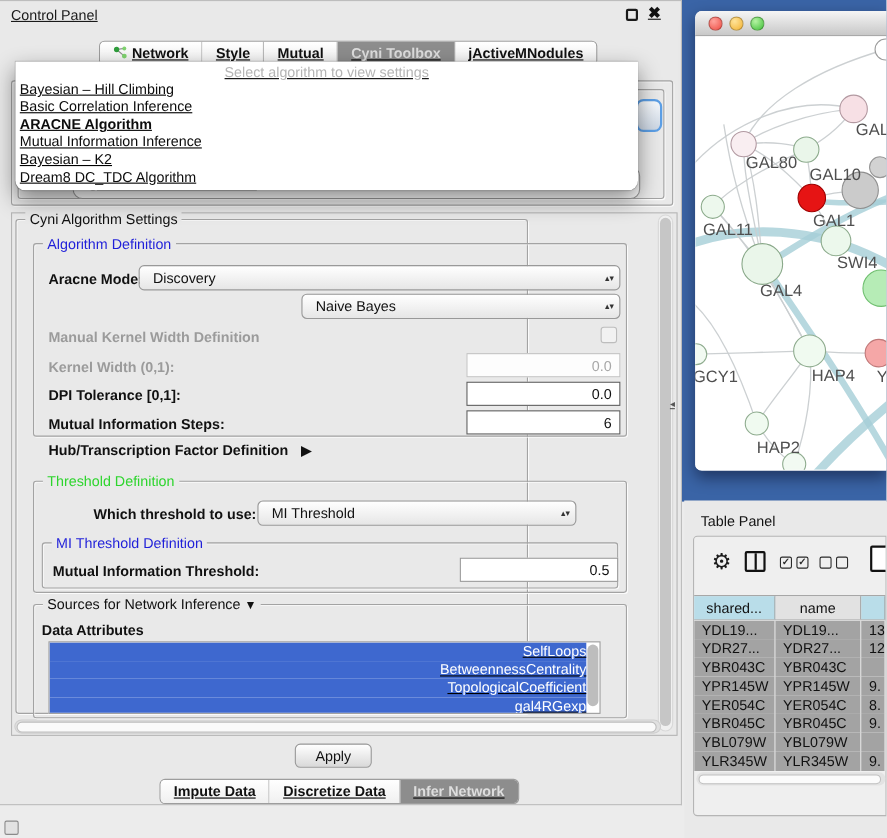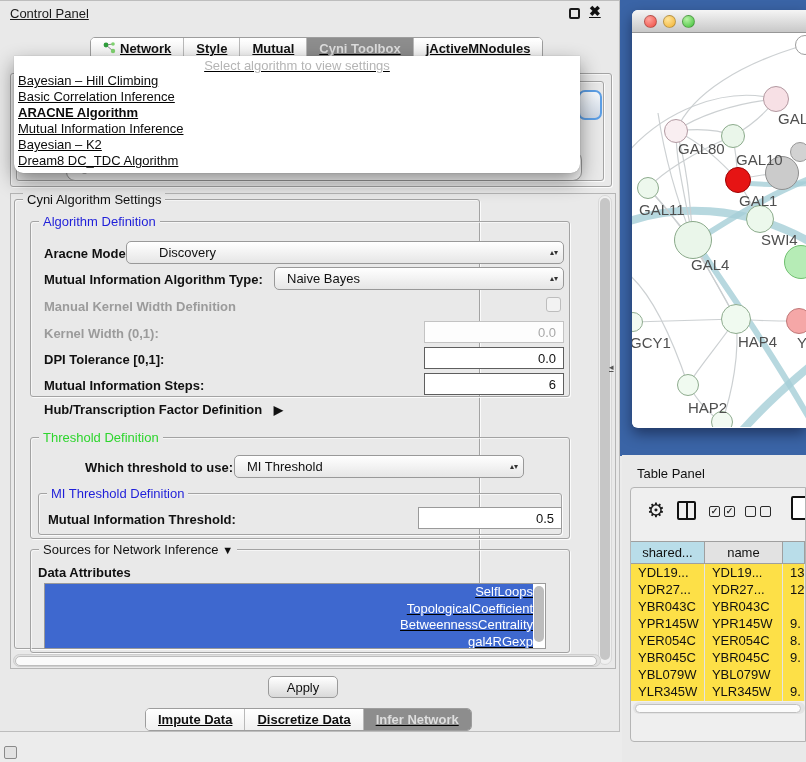--- a/index.html
+++ b/index.html
@@ -84,21 +84,21 @@
   .gear { position:absolute; left:16px; top:10px; font-size:20px; color:#1a1a1a; }
   .colicon { position:absolute; left:46px; top:13px; width:19px; height:19px; border:2px solid #111; border-radius:2px; }
   .colicon:before { content:""; position:absolute; left:6.5px; top:0; width:2px; height:15px; background:#111; }
   .cb { position:absolute; top:18px; width:11px; height:11px; border:1.5px solid #2a2a2a; border-radius:2px; font-size:9px; line-height:9px; text-align:center; color:#2a2a2a; font-weight:bold; }
   .docicon { position:absolute; left:160px; top:8px; width:20px; height:24px; border:2px solid #111; border-radius:2px; background:#fff; }
   .thead { display:flex; height:23px; border-top:1px solid #9f9f9f; border-bottom:1px solid #9f9f9f; font-size:13px; color:#111; }
   .th { display:flex; align-items:center; justify-content:center; border-right:1px solid #9f9f9f; background:#b9dde9; }
   .th.gray { background:#e2e2e2; }
   .c1 { width:86px; } .c2 { width:91px; } .c3 { flex:1; min-width:22px; }
   #tbody { background:#fff; height:137px; overflow:hidden; }
-  .tr { display:flex; height:17px; font-size:13px; color:#111; background:#fde047; }
+  .tr { display:flex; height:17px; font-size:13px; color:#111; background:#a3a3a3; }
   .td { padding-left:7px; display:flex; align-items:center; border-right:1px solid #e4e4e4; overflow:hidden; white-space:nowrap; }
   .tb-hsb { position:absolute; left:2px; top:214px; width:172px; height:12px; background:#e3e3e3; border-radius:6px; }
   .tb-hsb-thumb { position:absolute; left:2px; top:1.5px; width:166px; height:9px; background:#fbfbfb; border:1px solid #c0c0c0; border-radius:5px; }
 
   .corner-icon { left:4px; top:746px; width:13px; height:13px; border:1.5px solid #8a8a8a; background:#e2e2e2; border-radius:2px; }
   .splitter-arrow { left:609px; top:362px; font-size:9px; color:#555; }
 </style>
 </head>
 <body>
 
@@ -164,25 +164,24 @@
   <div class="abs hsb-thumb"></div>
 
   <div class="groupbox" style="left:14px; top:198px; width:466px; height:450px;">
     <span class="gb-label">Cyni Algorithm Settings</span>
   </div>
 
   <div class="groupbox" style="left:30px; top:220px; width:540px; height:176px;">
     <span class="gb-label blue">Algorithm Definition</span>
   </div>
   <div class="lbl" style="left:44px; top:245px;">Aracne Mode:</div>
-  <div class="combo" style="left:126px; top:240px; width:438px;padding-left:20px;">
+  <div class="combo" style="left:126px; top:240px; width:438px;">
     <span class="ct">Discovery</span>
     <span class="arrows">▴▾</span>
   </div>
-  <div class="lbl" style="left:44px; top:271px;">Mutual Information Algorithm Type:</div>
   <div class="combo" style="left:274px; top:266px; width:290px;">
     <span class="ct">Naive Bayes</span>
     <span class="arrows">▴▾</span>
   </div>
   <div class="lbl dis" style="left:44px; top:298px;">Manual Kernel Width Definition</div>
   <div class="checkbox" style="left:546px; top:296px;"></div>
   <div class="lbl dis" style="left:44px; top:325px;">Kernel Width (0,1):</div>
   <div class="numinput dis" style="left:424px; top:320px; width:140px;">0.0</div>
   <div class="lbl" style="left:44px; top:351px;">DPI Tolerance [0,1]:</div>
   <div class="numinput" style="left:424px; top:346px; width:140px;">0.0</div>
@@ -211,22 +210,22 @@
   <div class="groupbox" style="left:30px; top:548px; width:540px; height:104px;">
     <span class="gb-label" style="font-size:13px;">
       <span>Sources for Network Inference</span>
       <span style="font-size:11px;">▼</span>
     </span>
   </div>
   <div class="lbl" style="left:38px; top:564px;">Data Attributes</div>
   <div class="abs" id="attr-list">
     <div id="attr-items">
         <div class="attr-item">SelfLoops</div>
+        <div class="attr-item">BetweennessCentrality</div>
         <div class="attr-item">TopologicalCoefficient</div>
-        <div class="attr-item">BetweennessCentrality</div>
         <div class="attr-item">gal4RGexp</div>
       </div>
     <div class="attr-scroll"></div>
   </div>
 
   <div class="btn" style="left:268px; top:675px; width:70px; height:22px;">
     <span>Apply</span>
   </div>
 
   <div class="abs tabbar" id="bottom-tabs">

